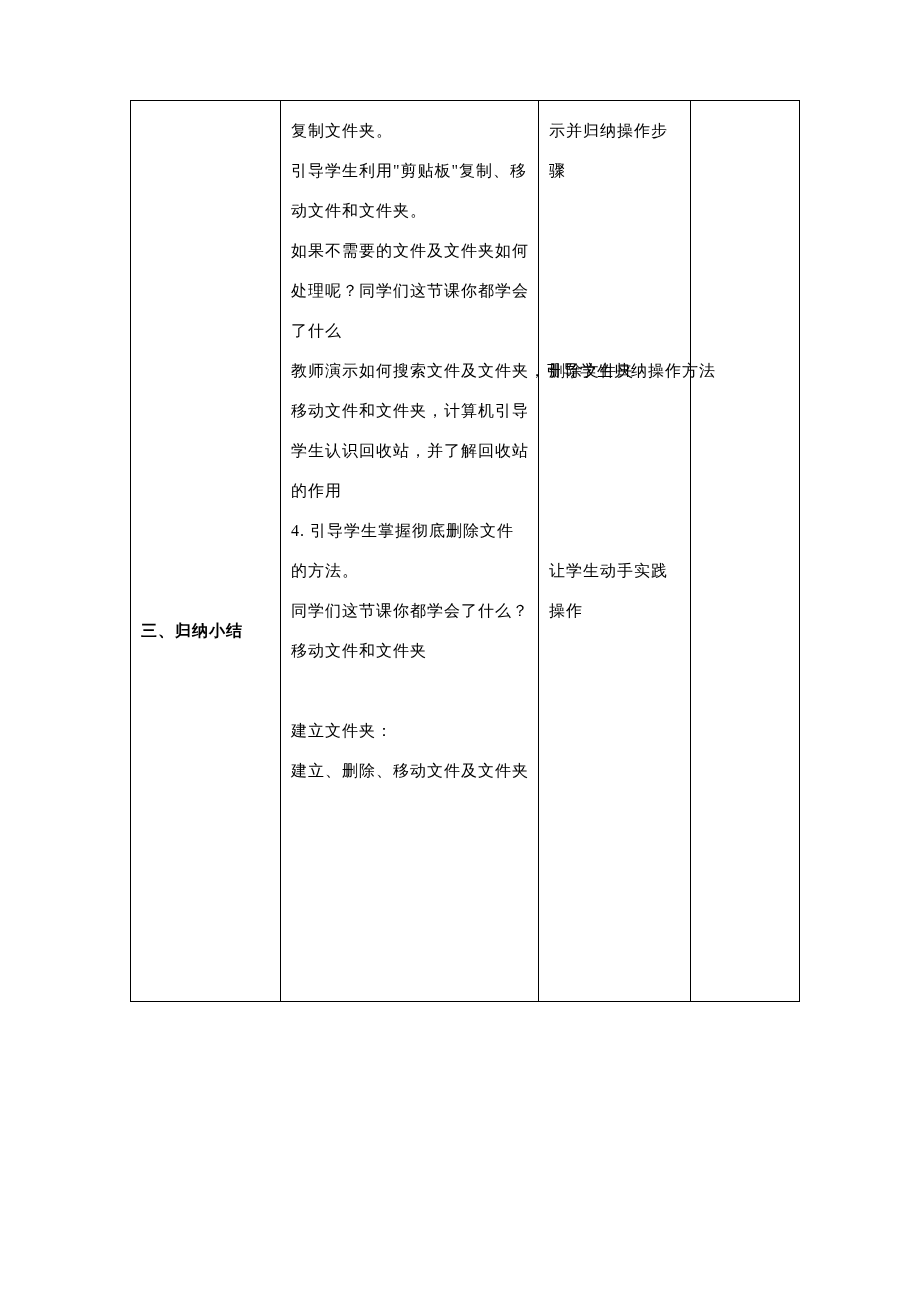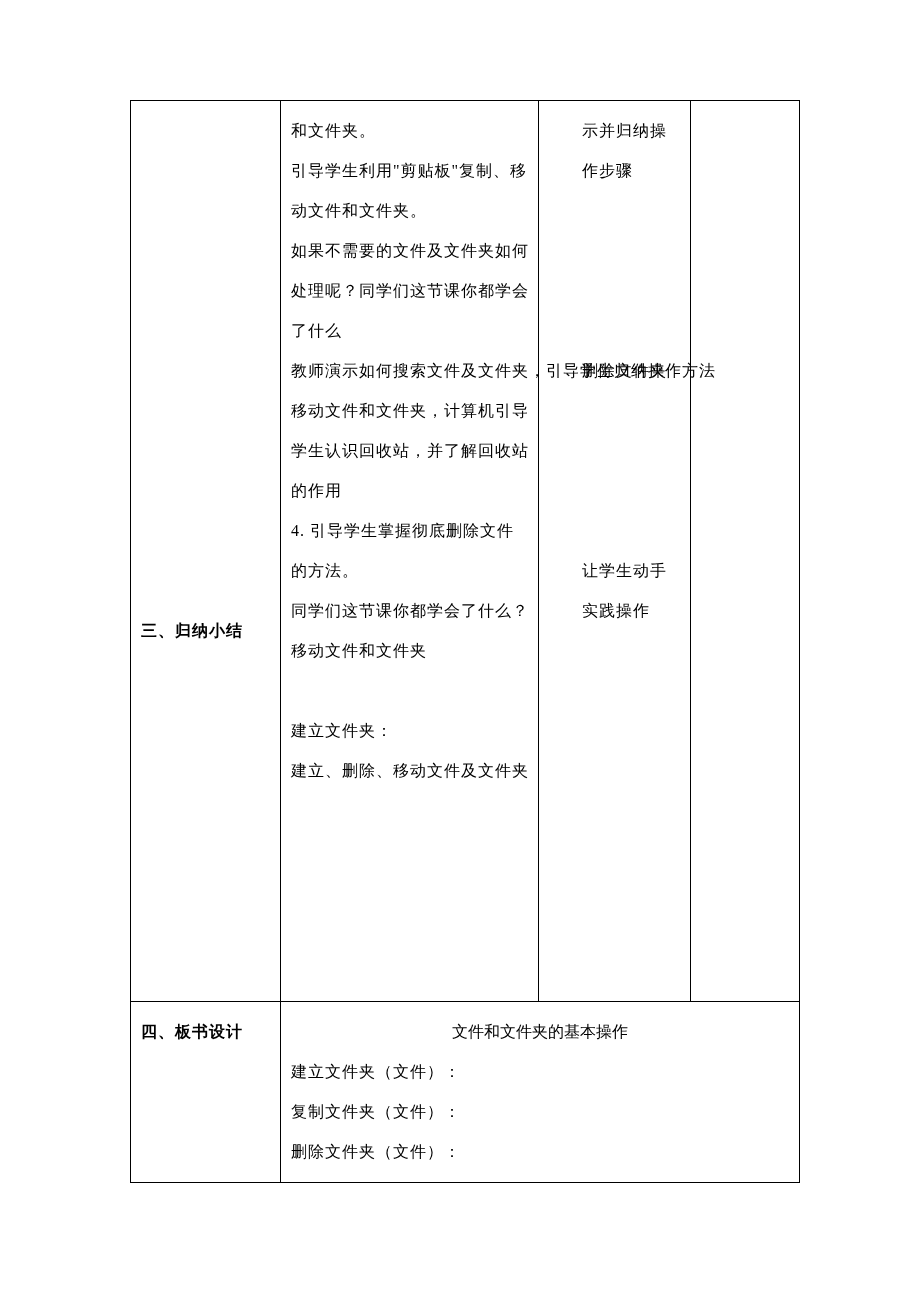--- a/index.html
+++ b/index.html
@@ -27,21 +27,20 @@
       padding: 0;
     }
     .col1 {
       width: 150px;
     }
     .col2 {
       width: 258px;
     }
     .col3 {
       width: 152px;
-      padding-left: 33px;
     }
     .col4 {
       width: auto;
     }
     .cell-content {
       padding: 10px 8px 10px 10px;
       line-height: 2.5;
       letter-spacing: 1px;
     }
     .row1-col1 {
@@ -74,21 +73,21 @@
 <body>
 
 <table>
   <tbody>
       <tr class="row1">
     <td class="col1">
       <div class="cell-content row1-col1 bold">三、归纳小结</div>
     </td>
     <td class="col2">
       <div class="cell-content">
-        <div>和文件夹。</div>
+        <div>复制文件夹。</div>
         <div>引导学生利用"剪贴板"复制、移动文件和文件夹。</div>
         <div>如果不需要的文件及文件夹如何处理呢？同学们这节课你都学会了什么</div>
         <div class="nowrap-line">教师演示如何搜索文件及文件夹，引导学生归纳操作方法</div>
         <div>移动文件和文件夹，计算机引导学生认识回收站，并了解回收站的作用</div>
         <div>4.  引导学生掌握彻底删除文件的方法。</div>
         <div>同学们这节课你都学会了什么？移动文件和文件夹</div>
         <div>&nbsp;</div>
         <div>建立文件夹：</div>
         <div>建立、删除、移动文件及文件夹</div>
         <div>&nbsp;</div>
@@ -110,27 +109,14 @@
         <div>&nbsp;</div>
         <div>&nbsp;</div>
         <div>&nbsp;</div>
         <div>让学生动手实践操作</div>
       </div>
     </td>
     <td class="col4">
       <div class="cell-content"></div>
     </td>
   </tr>
-  <tr>
-    <td class="col1">
-      <div class="cell-content bold">四、板书设计</div>
-    </td>
-    <td class="merged-col2" colspan="3">
-      <div class="row2-col2-title">文件和文件夹的基本操作</div>
-      <div class="row2-col2-lines">
-        <div>建立文件夹（文件）：</div>
-        <div>复制文件夹（文件）：</div>
-        <div>删除文件夹（文件）：</div>
-      </div>
-    </td>
-  </tr>
 </tbody>
   </table>
 
 </body></html>

